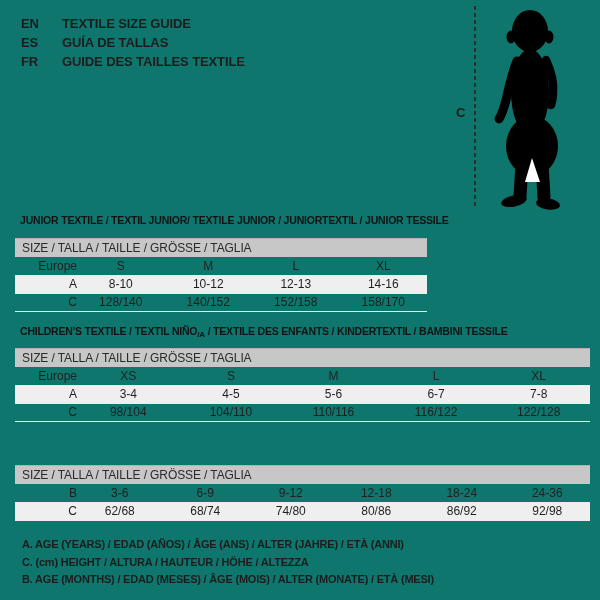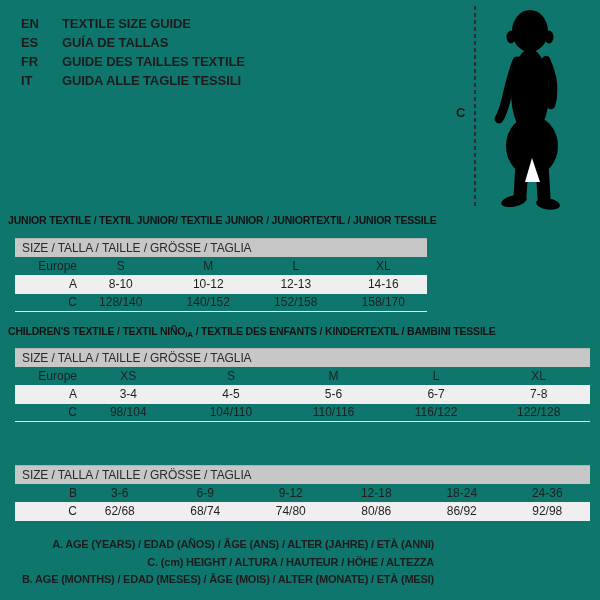--- a/index.html
+++ b/index.html
@@ -17,21 +17,21 @@
   
   .measure-line {
     position:absolute; left:474px; top:6px; width:2px; height:200px;
     background:repeating-linear-gradient(to bottom, #2e2e2e 0 4px, transparent 4px 7px);
   }
   .measure-label { position:absolute; left:456px; top:105px; font-size:13px; font-weight:bold; }
   .baby-figure { position:absolute; left:484px; top:4px; width:96px; height:206px; }
 
   
   .tbl-title {
-    position:absolute; left:8px; font-size:10.5px; font-weight:bold;
+    position:absolute; left:20px; font-size:10.5px; font-weight:bold;
     letter-spacing:-0.2px; color:#121212; line-height:15px; white-space:nowrap;
   }
   .subscript { font-size:8px; vertical-align:-2px; }
 
   
   .size-table-wrap { position:absolute; left:15px; }
   .size-header {
     background:#c7c7c7; border-top:1px solid #b2b2b2; height:19px; line-height:18px;
     padding-left:7px; font-size:12px; color:#2a2a2a; letter-spacing:-0.1px;
   }
@@ -39,45 +39,41 @@
   table.size-table td {
     height:18px; font-size:12px; text-align:center; color:#1f1f1f;
     border-bottom:1px solid #ececec; padding:0;
   }
   table.size-table td.row-label { width:62px; text-align:right; padding-left:6px; }
   table.size-table tr.alt td { background:#efefef; }
   .w412 { width:412px; }
   .w575 { width:575px; }
 
   
-  .legend { position:absolute; left:22px; top:536px;text-align:right; }
+  .legend { position:absolute; left:22px; top:536px; }
   .legend-line { font-size:11px; font-weight:bold; letter-spacing:-0.2px; line-height:17.5px; white-space:nowrap; }
 </style>
 </head>
 <body>
 
 <div class="page">
 
   <div class="lang-list">
     <div class="lang-row">
       <span class="lang-code">EN</span>
       <span>TEXTILE SIZE GUIDE</span>
     </div>
     <div class="lang-row">
       <span class="lang-code">ES</span>
       <span>GUÍA DE TALLAS</span>
     </div>
     <div class="lang-row">
       <span class="lang-code">FR</span>
       <span>GUIDE DES TAILLES TEXTILE</span>
     </div>
-    <div class="lang-row">
-      <span class="lang-code">IT</span>
-      <span>GUIDA ALLE TAGLIE TESSILI</span>
-    </div>
   </div>
 
   <div class="measure-line"></div>
   <div class="measure-label">C</div>
   <svg class="baby-figure" viewBox="0 0 96 206" xmlns="http://www.w3.org/2000/svg">
     <g fill="#000000" stroke="none">
 
       <ellipse cx="27" cy="33" rx="4.5" ry="6.5"></ellipse>
       <ellipse cx="65" cy="33" rx="4.5" ry="6.5"></ellipse>
 

